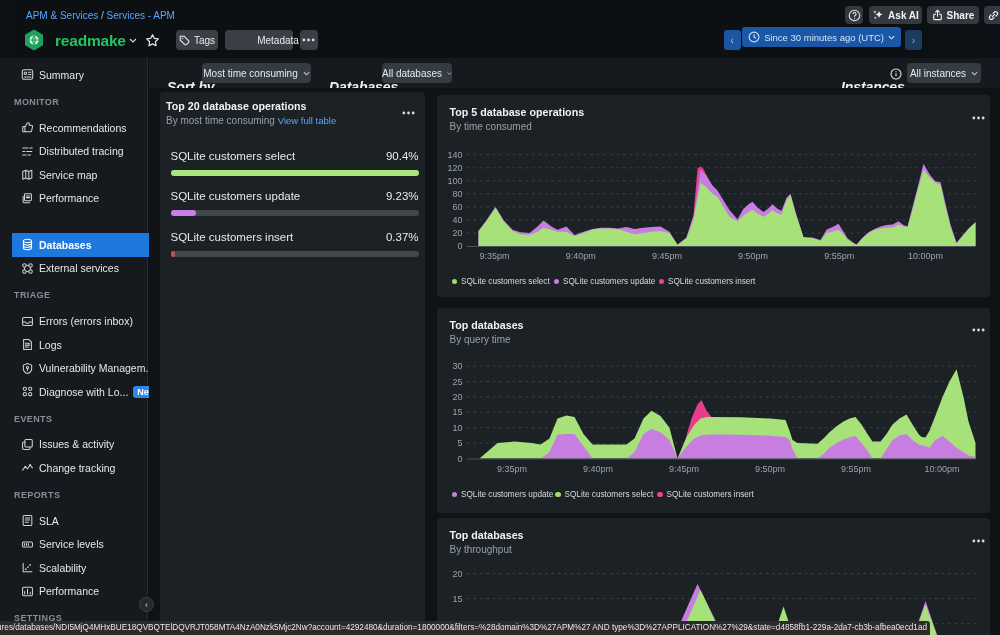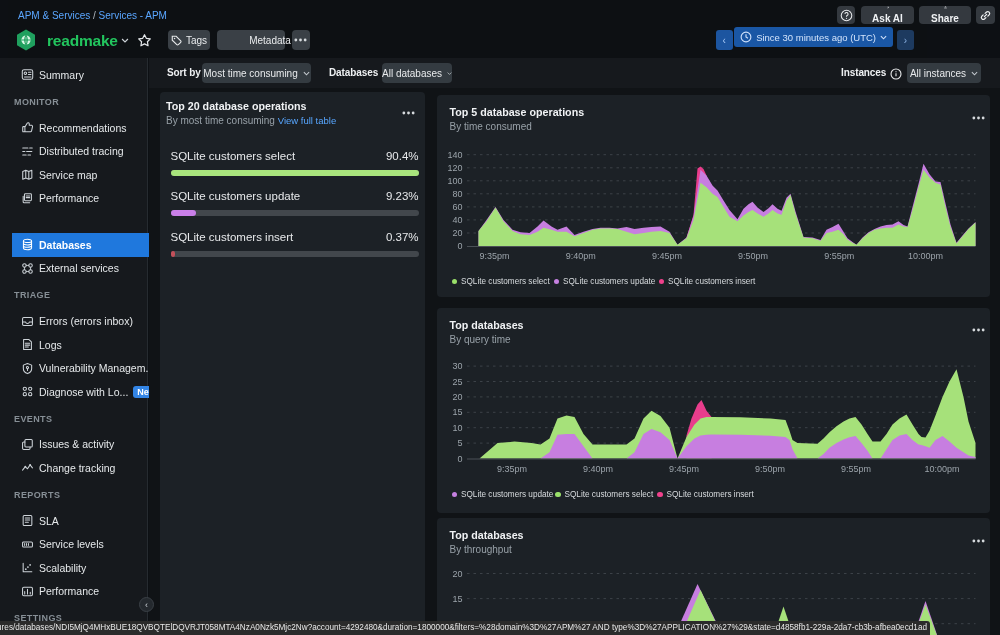--- a/index.html
+++ b/index.html
@@ -1,40 +1,40 @@
 <!DOCTYPE html>
 <html><head><meta charset="utf-8">
 <style>
 * { margin:0; padding:0; box-sizing:border-box; }
 html,body { width:1000px; height:635px; overflow:hidden; background:#0d1014;
   font-family:"Liberation Sans",sans-serif; -webkit-font-smoothing:antialiased; }
 #page { position:relative; width:1000px; height:635px; }
-#hdr { position:absolute; left:8px; top:0; width:919px; height:58px; background:#0d1013; }
+#hdr { position:absolute; left:16px; top:0; width:919px; height:58px; background:#0d1013; }
 .crumb { position:absolute; left:10px; top:10px; font-size:10px; color:#5aa6ff; }
 .crumb .sep { color:#aeb6bd; }
 .ename { position:absolute; left:39px; top:31.5px; font-size:15.5px; font-weight:bold; color:#22c55e; letter-spacing:-.2px; }
 .hbtn { position:absolute; top:30px; height:20px; display:flex; align-items:center; justify-content:center; gap:4px;
   background:#3a4046; border-radius:4px; color:#e9ebed; font-size:10px; }
 .hbtn2 { position:absolute; top:6px; height:18px; display:flex; align-items:center; justify-content:center; gap:4px;
-  background:#34393f; border-radius:4px; color:#f0f2f4; font-size:10px; font-weight:bold;flex-direction:column; }
+  background:#34393f; border-radius:4px; color:#f0f2f4; font-size:10px; font-weight:bold; }
 .tp { position:absolute; top:30px; right:13px; height:20px; display:flex; align-items:center; }
 .tpside { width:17px; height:20px; display:flex; align-items:center; justify-content:center; font-size:10px; border-radius:3px; }
 .tpl { background:#1c55a0; color:#a8caf8; margin-right:1.5px; }
 .tpr { background:#1d3a5f; color:#87aede; margin-left:4px; }
 .tpmain { height:20px; background:#1a57a5; border-radius:3px; color:#d3e4fc; font-size:9.5px; display:flex; align-items:center; gap:4px; padding:0 6px; }
 #side { position:absolute; left:0; top:58px; width:148px; height:577px; background:#16191d; border-right:1px solid #262b30; }
 .nitem { position:absolute; left:12px; width:147px; height:23.4px; display:flex; align-items:center; color:#e6e9eb; font-size:10.5px; }
 .nitem .nico { margin-left:9px; flex:none; }
 .nitem .ntxt { margin-left:5px; white-space:nowrap; }
 .nitem.sel { background:#1f78dd; color:#fff; font-weight:bold; }
 .nhdr { position:absolute; left:14px; font-size:9px; font-weight:bold; color:#878f96; letter-spacing:.4px; }
 .newb { margin-left:5px; background:#3385e6; color:#fff; font-size:9px; padding:1px 4px; border-radius:3px; font-weight:bold; }
 #collapse { position:absolute; left:139px; top:539px; width:15px; height:15px; background:#24292e; border:1px solid #3a4046; border-radius:50%; color:#cfd4d9; font-size:9px; display:flex; align-items:center; justify-content:center; z-index:5;}
 #fbar { position:absolute; left:149px; top:58px; width:851px; height:30px; background:#16191d; }
-.flabel { position:absolute; top:9px; font-weight:bold; color:#eef0f2; font-size:10px; letter-spacing:-.1px; }
+.flabel { position:absolute; top:21px; font-weight:bold; color:#eef0f2; font-size:14px; letter-spacing:-.1px;font-style:italic; }
 .fbtn { position:absolute; top:5px; height:20px; display:inline-flex; align-items:center; justify-content:center; gap:5px; background:#343b41; border-radius:4px; color:#e8eaec; font-size:10px; white-space:nowrap; }
 #content { position:absolute; left:149px; top:88px; width:851px; height:547px; background:#101316; }
 .card { position:absolute; background:#1c2126; border-radius:4px; }
 .ctitle { font-size:10.7px; font-weight:bold; color:#f0f2f4; }
 .csub { font-size:10px; color:#98a1a8; margin-top:3px; }
 .cmenu { position:absolute; right:10px; top:18px; line-height:0; }
 .vft { color:#57a6ff; font-size:9.5px; }
 .oprow { position:absolute; left:10.5px; width:248px; height:28px; }
 .opname { position:absolute; left:0; top:0; font-size:11.5px; color:#e7e9eb; }
 .opval { position:absolute; right:0; top:0; font-size:11.5px; color:#e7e9eb; }

